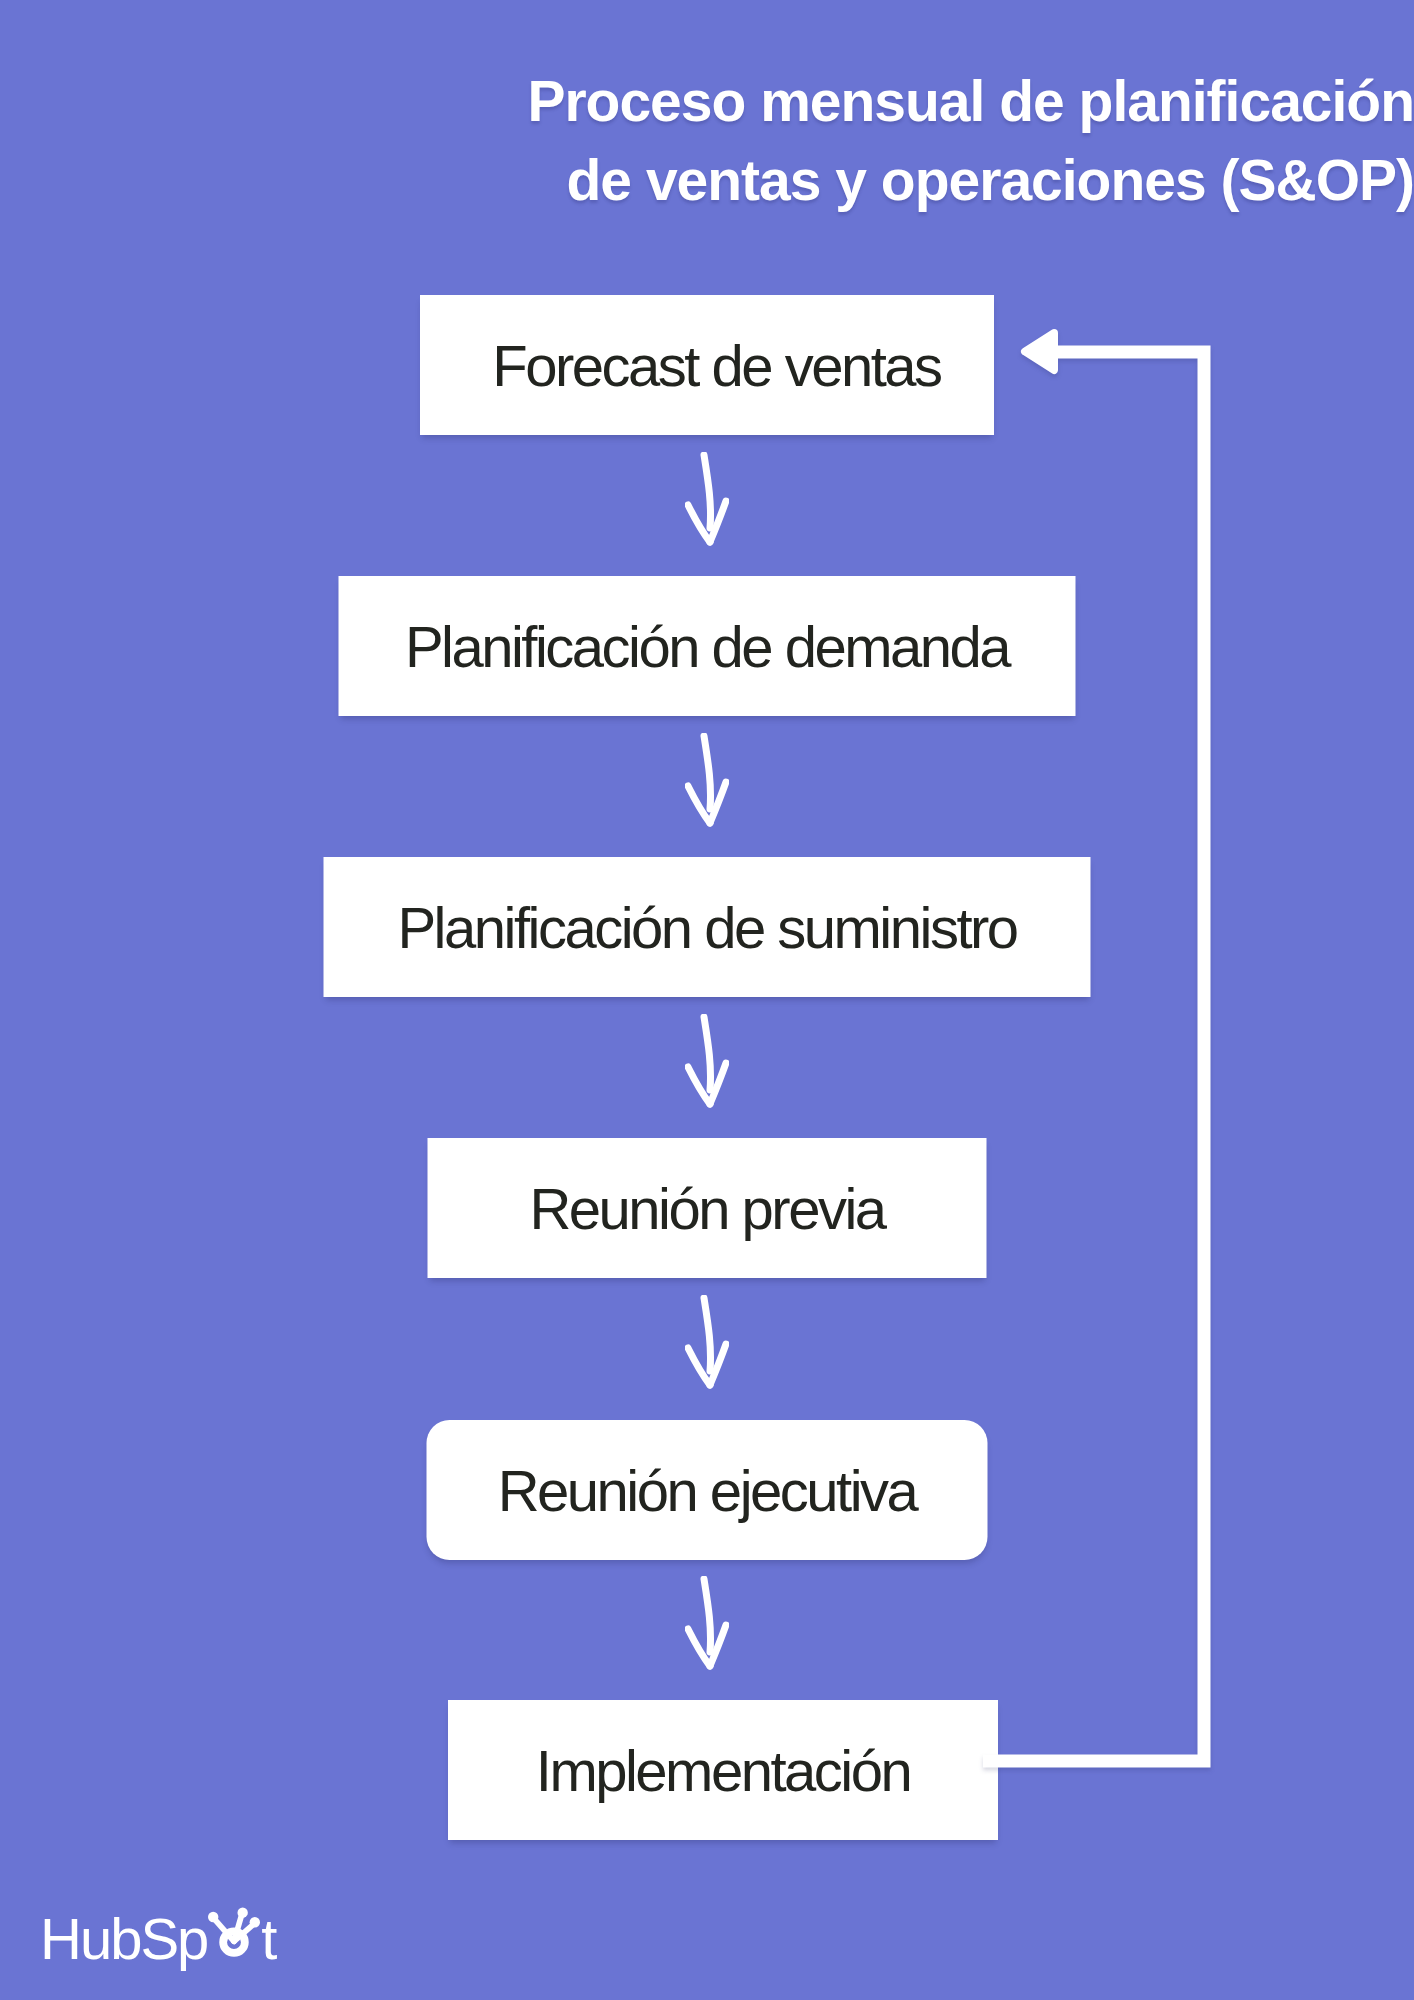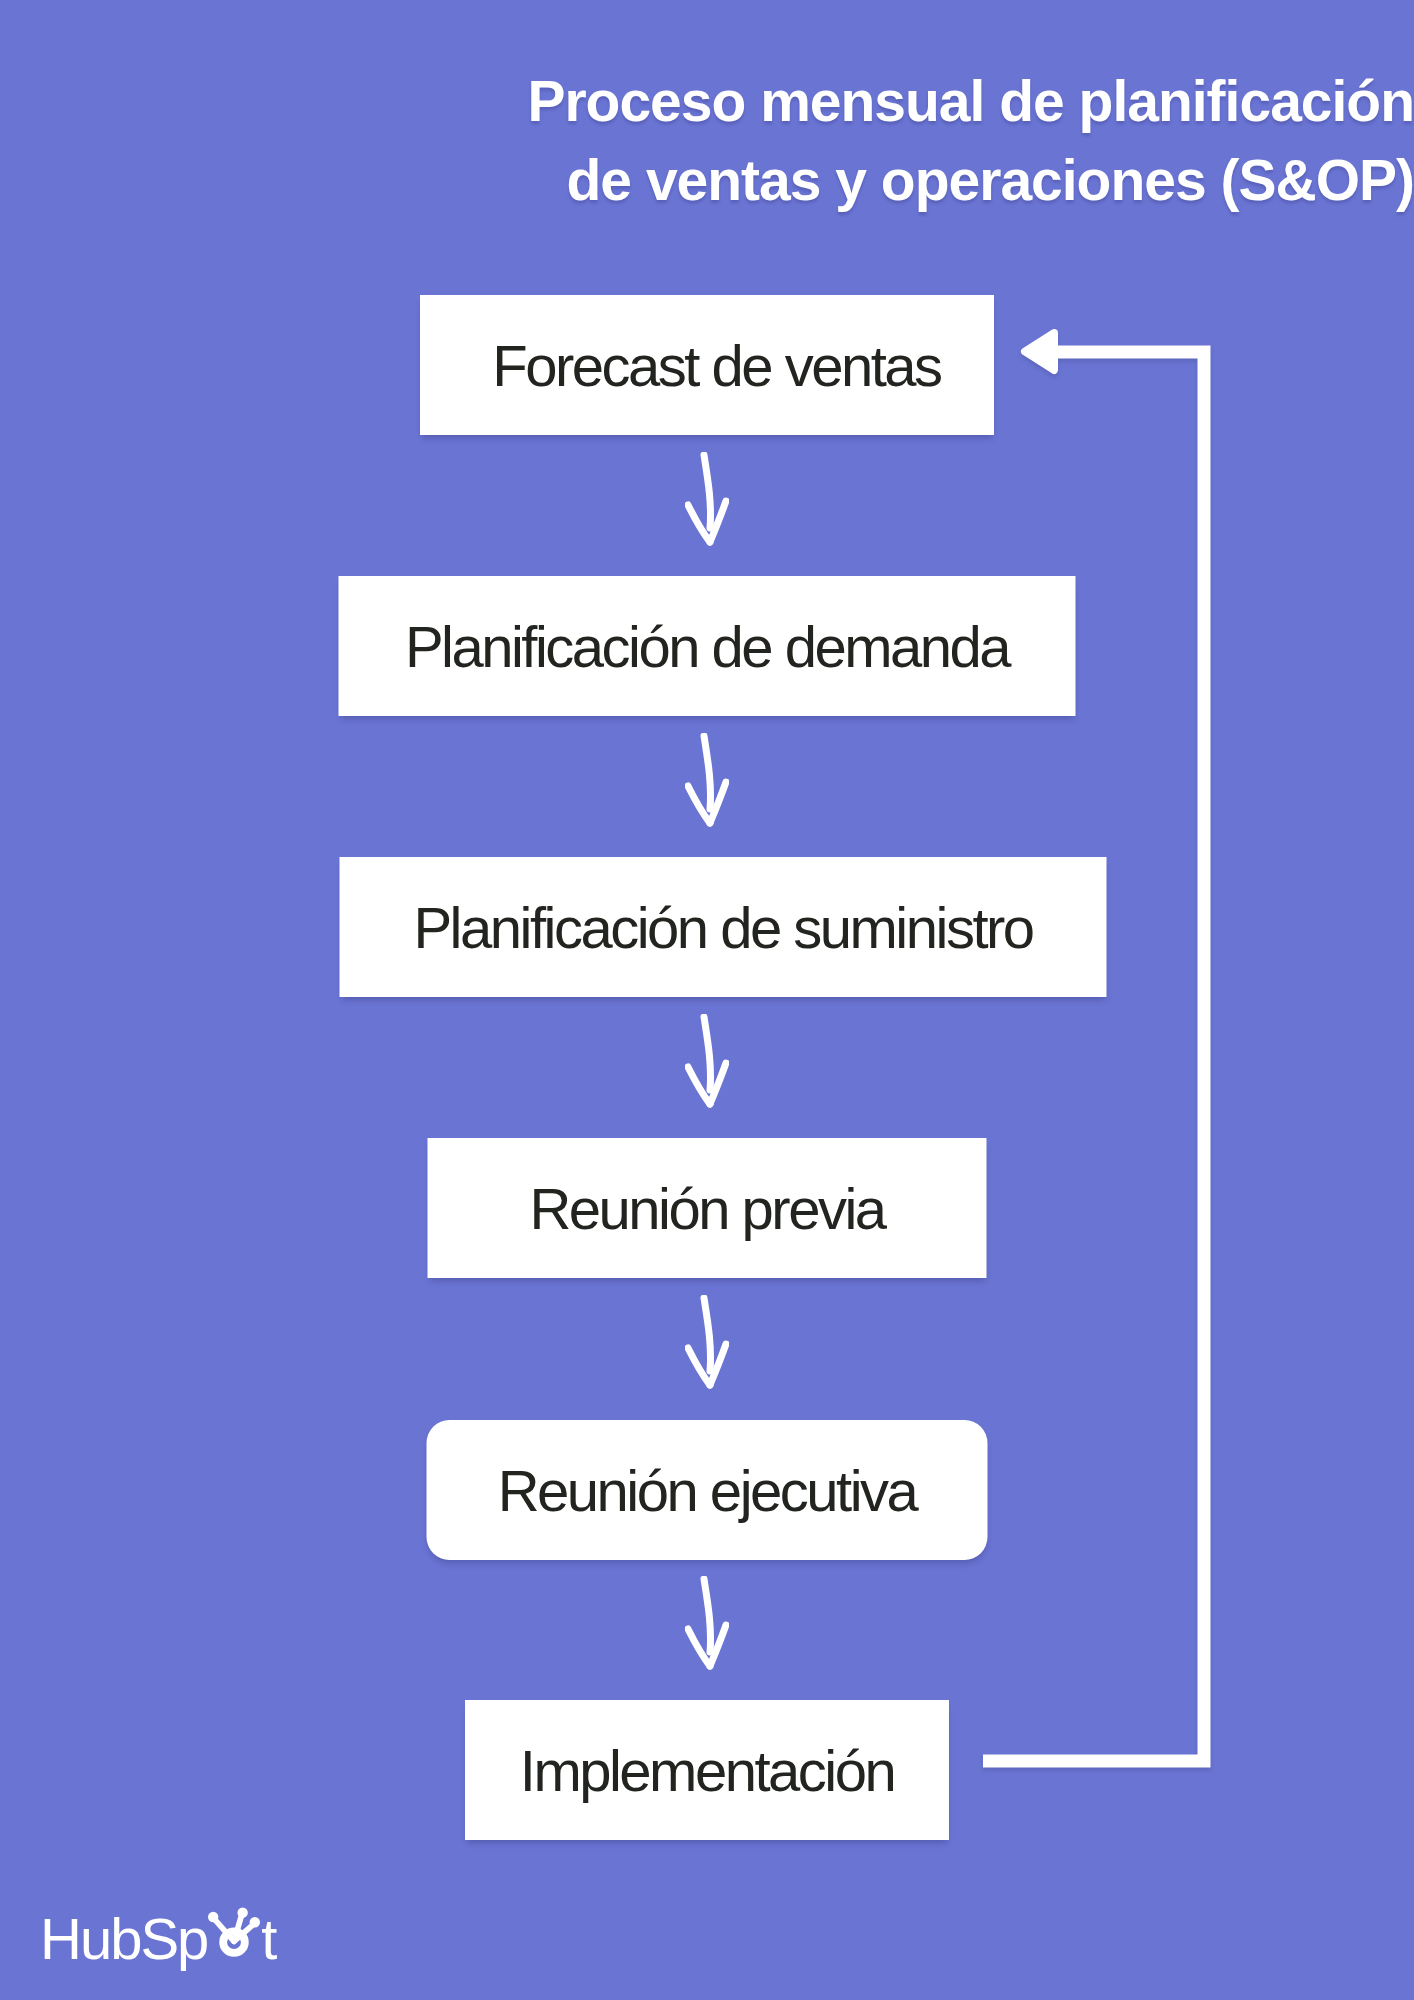--- a/index.html
+++ b/index.html
@@ -43,24 +43,24 @@
   }
   .box span{
     color:var(--box-text);
     font-size:58px;
     font-weight:400;
     letter-spacing:-2.5px;
     white-space:nowrap;
   }
   .s1{top:295px;width:555px;padding-left:19px;}
   .s2{top:576px;width:737px;}
-  .s3{top:857px;width:767px;margin-left:16px;}
+  .s3{top:857px;width:767px;}
   .s4{top:1138px;width:559px;}
   .s5{top:1420px;width:561px;border-radius:23px;}
-  .s6{top:1700px;width:484px;}
+  .s6{top:1700px;width:550px;margin-left:16px;}
 
   .darrow{
     position:absolute;
     left:685px;
     width:44px;height:96px;
   }
   .a1{top:452px;}
   .a2{top:733px;}
   .a3{top:1014px;}
   .a4{top:1295px;}

